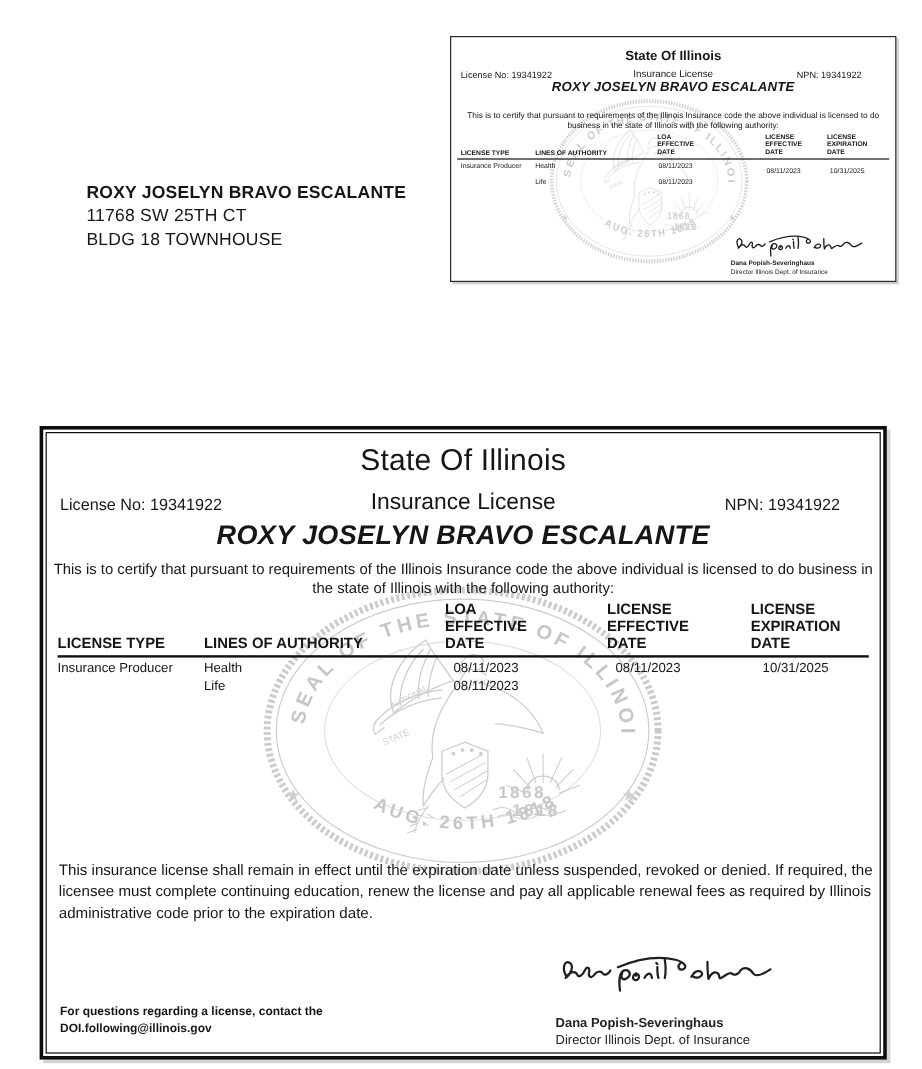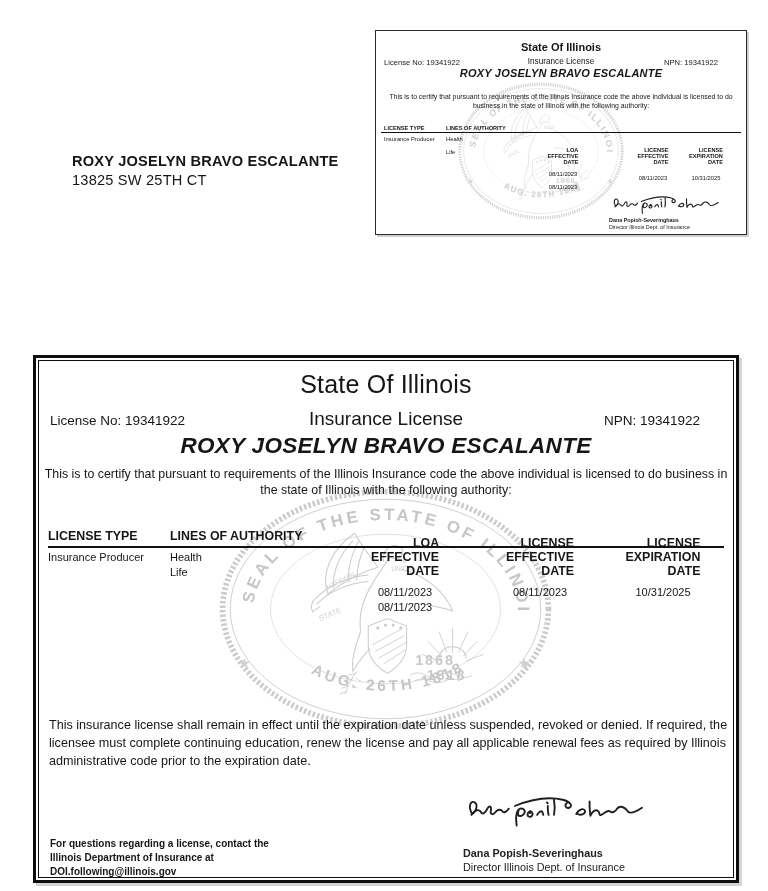--- a/index.html
+++ b/index.html
@@ -1,21 +1,21 @@
 <!DOCTYPE html>
 <html><head>
 <meta charset="utf-8">
 <style>
   html,body{margin:0;padding:0;background:#ffffff;}
   #page{position:relative;width:768px;height:891px;background:#ffffff;overflow:hidden;
         font-family:"Liberation Sans","DejaVu Sans",sans-serif;color:#161616;}
   .abs{position:absolute;}
   .ctr{left:0;right:0;text-align:center;}
   .pre{white-space:pre-line;}
-  .cc{transform:translateX(-50%);text-align:right;margin-top:35px;}
+  .cc{transform:translateX(-50%);text-align:left;}
 
   
   #address{left:72px;top:152px;font-size:14.6px;line-height:19.4px;letter-spacing:.2px;}
   #address .nm{font-weight:bold;}
 
   
   #card{left:375px;top:30px;width:370px;height:203px;border:1.5px solid #2a2a2a;
         box-shadow:2px 2px 0 #cfcfcf;background:#fff;}
   #card .seal{left:79px;top:50px;width:172px;height:140px;opacity:.85;}
   #card .t1{top:10px;font-size:11px;font-weight:bold;}
@@ -125,21 +125,22 @@
       <path d="M62,27 C79,20 99,16 116,20 C124,22 128,27 123,29 C119,30 117,26 121,23"></path>
       <path d="M131,36 C134,30 140,29 141,33 C141,36 136,38 133,36 M146,22 C146,28 146,33 147,38 C149,33 153,30 156,33 C158,35 156,38 159,37 C163,35 166,31 169,33 C171,35 175,34 177,30 C180,26 186,28 189,33 C192,37 199,33 205,29"></path>
     </g>
   </defs>
 </svg>
 
 <div id="page">
 
   <div id="address" class="abs">
     <div class="nm">ROXY JOSELYN BRAVO ESCALANTE</div>
-    <div>13825 SW 25TH CT</div>
+    <div>11768 SW 25TH CT</div>
+    <div>BLDG 18 TOWNHOUSE</div>
   </div>
 
   <div id="card" class="abs">
     <svg class="abs seal" viewBox="0 0 360 260" preserveAspectRatio="none">
         <use href="#seal-def"></use>
       </svg>
     <div class="abs ctr t1">State Of Illinois</div>
     <div class="abs lno">License No: 19341922</div>
     <div class="abs ctr t2">Insurance License</div>
     <div class="abs npn">NPN: 19341922</div>
@@ -211,18 +212,17 @@
     <div class="abs eff">This insurance license shall remain in effect until the expiration date unless suspended, revoked or denied. If required, the licensee must complete continuing education, renew the license and pay all applicable renewal fees as required by Illinois administrative code prior to the expiration date.</div>
 
     <svg class="abs sig" viewBox="0 0 212 54">
         <use href="#sig-def"></use>
       </svg>
     <div class="abs sgn">Dana Popish-Severinghaus</div>
     <div class="abs sgt">Director Illinois Dept. of Insurance</div>
 
     <div class="abs contact">
       <div>For questions regarding a license, contact the</div>
-      <div>Illinois Department of Insurance at</div>
       <div>DOI.following@illinois.gov</div>
     </div>
   </div>
 
 </div>
 
 </body></html>

